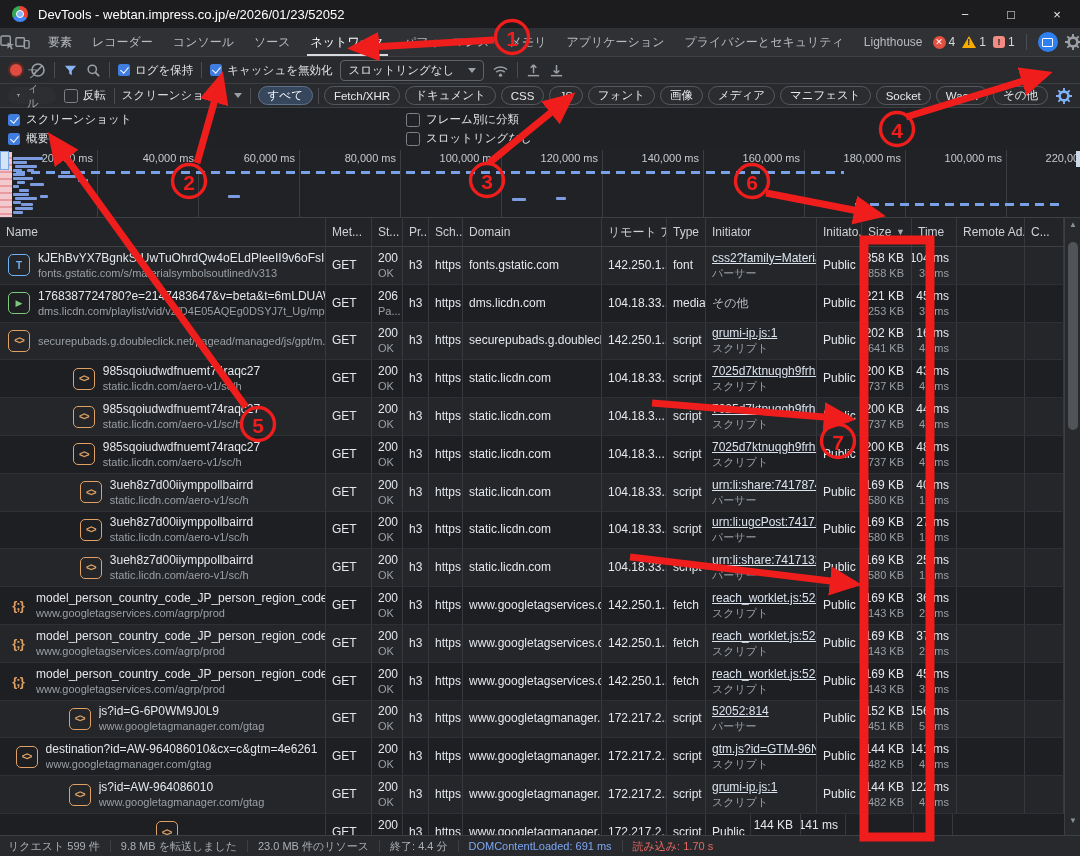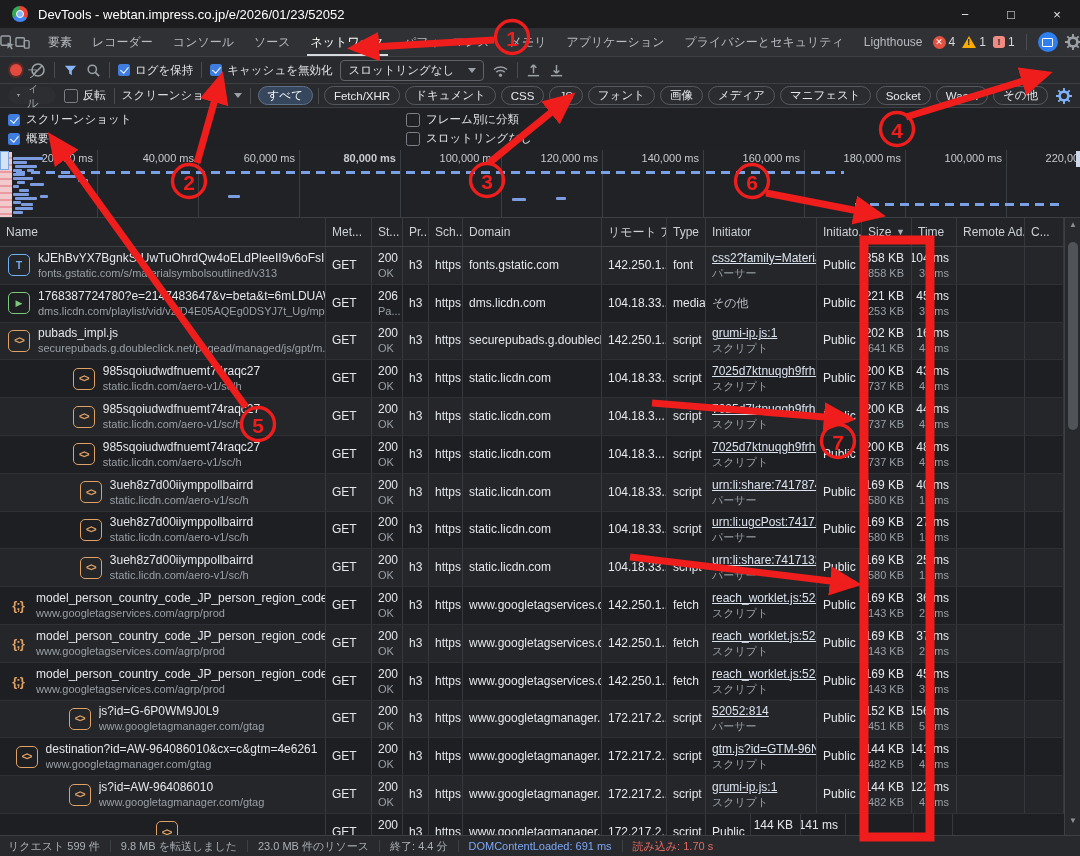--- a/index.html
+++ b/index.html
@@ -305,21 +305,21 @@
 
   <div class="abs timeline" id="timeline">
       <div class="pinkband"></div>
       <div class="vline" style="left: 97px;"></div>
       <div class="tick" style="left: 5px;">20,000 ms</div>
       <div class="vline" style="left: 198px;"></div>
       <div class="tick" style="left: 106px;">40,000 ms</div>
       <div class="vline" style="left: 299px;"></div>
       <div class="tick" style="left: 207px;">60,000 ms</div>
       <div class="vline" style="left: 400px;"></div>
-      <div class="tick" style="left: 308px; font-weight: bold;">80,000 ms</div>
+      <div class="tick" style="left: 308px;">80,000 ms</div>
       <div class="vline" style="left: 501px;"></div>
       <div class="tick" style="left: 409px;">100,000 ms</div>
       <div class="vline" style="left: 602px;"></div>
       <div class="tick" style="left: 510px;">120,000 ms</div>
       <div class="vline" style="left: 703px;"></div>
       <div class="tick" style="left: 611px;">140,000 ms</div>
       <div class="vline" style="left: 804px;"></div>
       <div class="tick" style="left: 712px;">160,000 ms</div>
       <div class="vline" style="left: 905px;"></div>
       <div class="tick" style="left: 813px;">180,000 ms</div>
@@ -465,21 +465,20 @@
             <div class="l1">45 ms</div>
             <div class="l2">39 ms</div>
           </div>
           <div class="cell " style="width: 68px; min-width: 68px;"></div>
           <div class="cell " style="width: 39px; min-width: 39px;"></div>
         </div>
         <div class="row alt0">
           <div class="cell namecell ctr" style="width: 326px; min-width: 326px;">
             <span class="ric script">&lt;&gt;</span>
             <div class="ntxt">
-              <div class="l1">pubads_impl.js</div>
               <div class="l2">securepubads.g.doubleclick.net/pagead/managed/js/gpt/m...</div>
             </div>
           </div>
           <div class="cell ctr" style="width: 46px; min-width: 46px;">
             <div class="l1">GET</div>
           </div>
           <div class="cell " style="width: 31px; min-width: 31px;">
             <div class="l1">200</div>
             <div class="l2">OK</div>
           </div>

